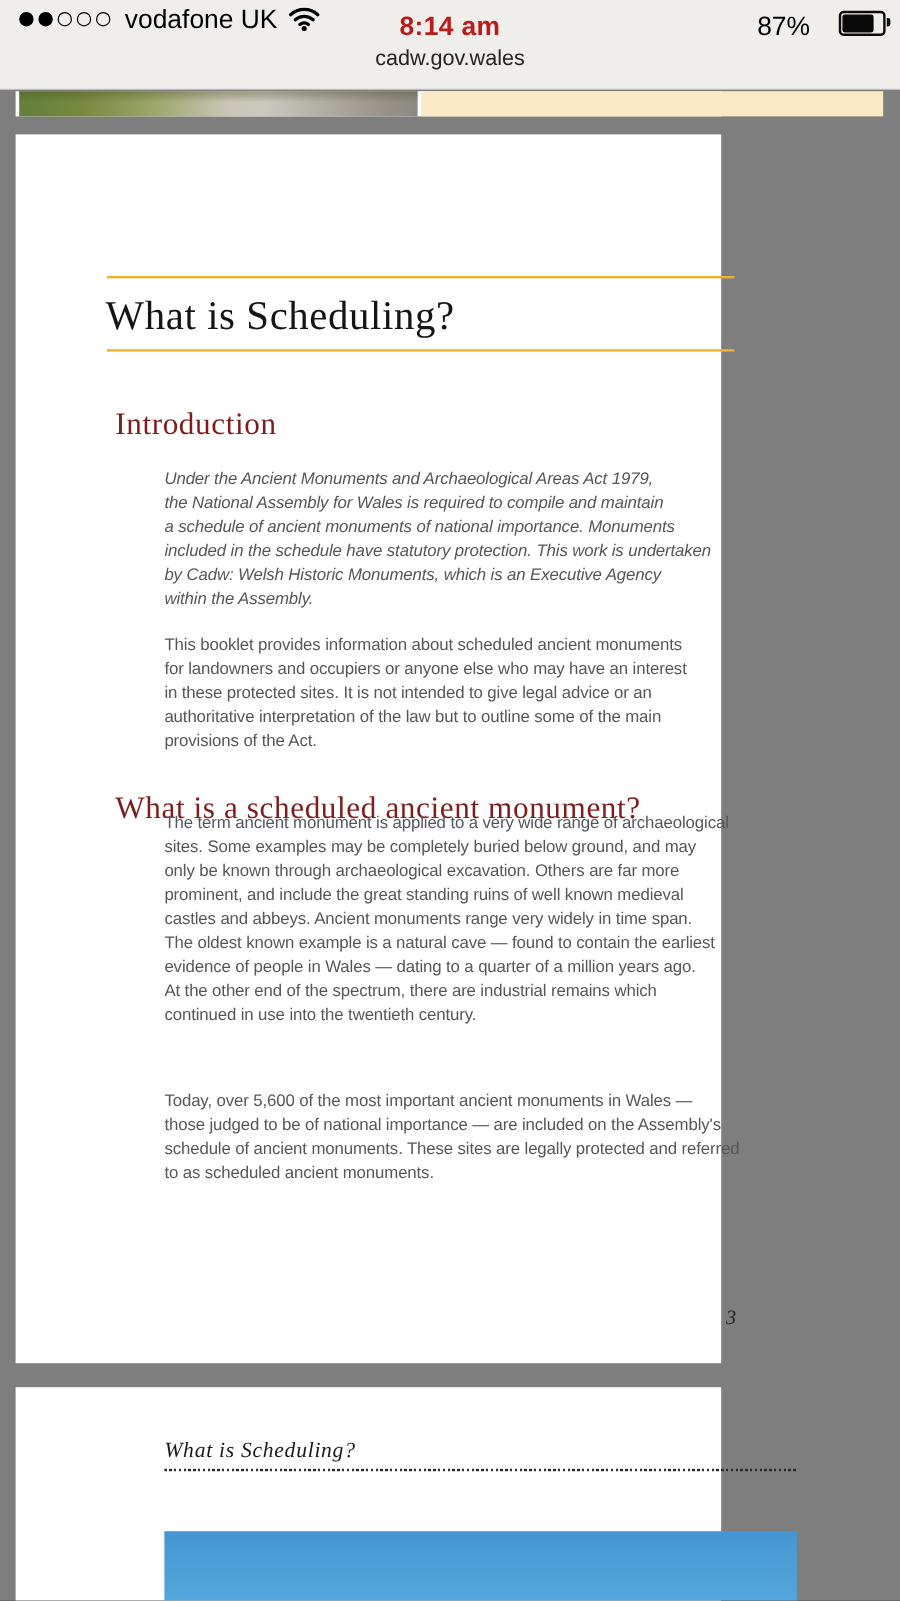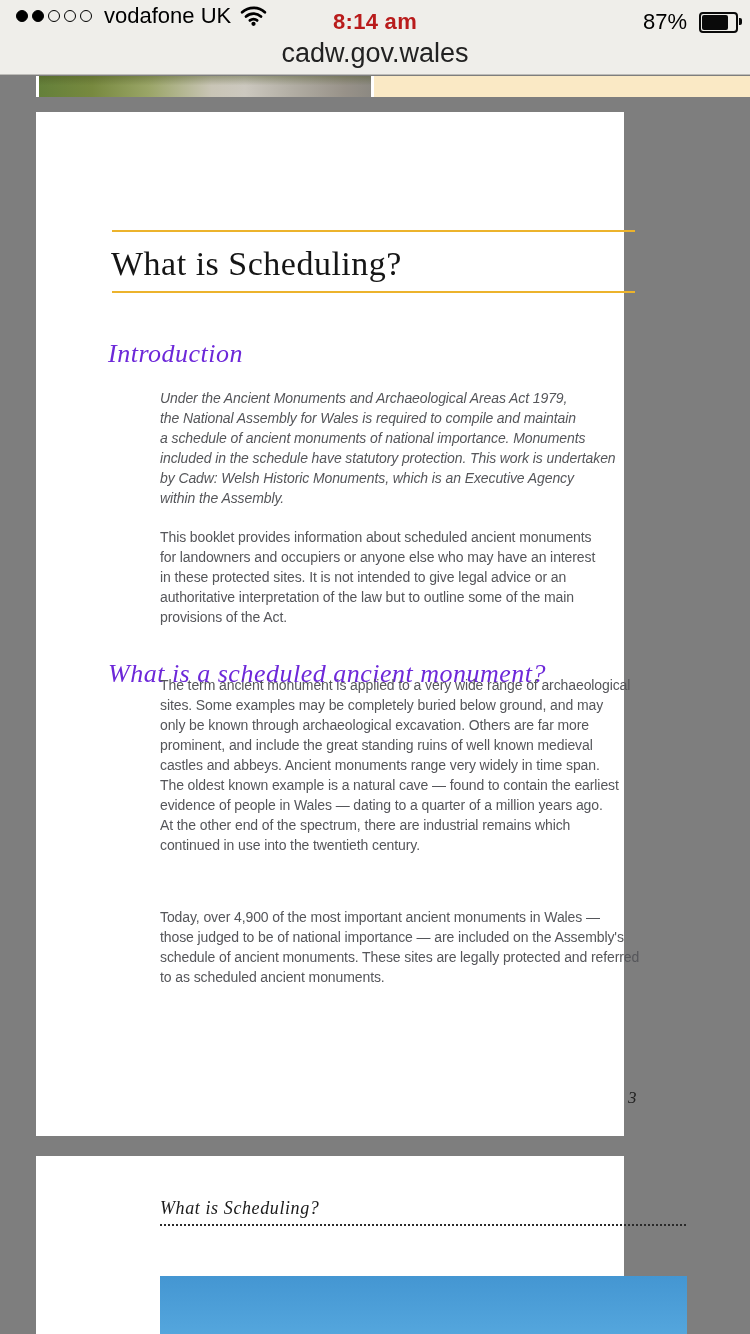--- a/index.html
+++ b/index.html
@@ -9,43 +9,43 @@
   
   .chrome{position:absolute;top:0;left:0;width:750px;height:75px;background:#EFEEEA;
           border-bottom:1px solid #BDBCB8;box-sizing:border-box;z-index:5;}
   .sb-left{position:absolute;left:16px;top:3px;display:flex;align-items:center;gap:9px;text-align:center;}
   .dots{display:flex;align-items:center;gap:4px;}
   .dot{width:12px;height:12px;border-radius:50%;border:1.5px solid #000;box-sizing:border-box;}
   .dot.filled{background:#000;}
   .carrier{font-size:22px;color:#000;margin-left:3px;}
   .sb-time{position:absolute;left:0;right:0;top:9px;text-align:center;font-size:22px;
            font-weight:bold;color:#b91c1c;letter-spacing:.3px;}
-  .sb-right{position:absolute;right:12px;top:9px;display:flex;align-items:center;gap:12px;}
+  .sb-right{position:absolute;right:12px;top:9px;display:flex;gap:24px;}
   .batt-pct{font-size:22px;color:#000;}
   .battery{position:relative;width:35px;height:17px;border:2px solid #0a0a0a;border-radius:4px;}
   .battery .fill{position:absolute;left:1px;top:1px;bottom:1px;width:26px;background:#0a0a0a;border-radius:2px;}
   .battery .nub{position:absolute;right:-6px;top:4px;width:3px;height:7px;background:#0a0a0a;border-radius:0 2px 2px 0;}
-  .urlbar{position:absolute;top:38px;left:0;right:0;text-align:center;font-size:27px;color:#222;}
+  .urlbar{position:absolute;top:38px;left:0;right:0;text-align:center;font-size:18px;color:#222;}
 
   
-  .page{position:absolute;left:13px;width:588px;background:#fff;margin-left:23px;}
+  .page{position:absolute;left:13px;width:588px;background:#fff;}
   .page-prev{top:76px;height:21px;}
   .photo-strip{position:absolute;left:3px;top:0;width:332px;height:21px;
       background:
         linear-gradient(to bottom,rgba(70,80,30,.38),rgba(0,0,0,0) 45%),
         linear-gradient(to right,#64803a 0%,#77893f 16%,#9aa567 33%,#c9c5b6 52%,#ccc8bf 62%,#b2aea4 76%,#989289 92%,#8c8982 100%);}
   .cream-strip{position:absolute;left:338px;top:0;width:385px;height:21px;background:#FAE9C5;}
 
   .page-main{top:112px;height:1024px;}
   .gold-rule{position:absolute;left:76px;width:523px;height:2px;background:#ECB32C;}
   .rule-top{top:118px;} .rule-bottom{top:179px;}
   .doc-title{position:absolute;left:75px;top:133px;font-family:"Liberation Serif",serif;
              font-size:34px;color:#151515;letter-spacing:.5px;}
-  .gold-h{position:absolute;left:72px;font-family:"Liberation Serif",serif;font-style:italic;
-          font-size:26px;color:#6d28d9;letter-spacing:.5px;}
+  .gold-h{position:absolute;left:83px;font-family:"Liberation Serif",serif;
+          font-size:26px;color:#7f1d1d;letter-spacing:.5px;}
   .h-intro{top:227px;} .h-monument{top:547px;}
   .body-p{position:absolute;left:124px;width:585px;font-size:14px;line-height:20px;
           color:#55565A;white-space:pre-line;letter-spacing:-.1px;}
   .p1{top:276px;font-style:italic;} .p2{top:415px;} .p3{top:563px;} .p4{top:795px;}
   .page-num{position:absolute;left:592px;top:976px;font-family:"Liberation Serif",serif;
             font-style:italic;font-size:17px;color:#222;}
 
   .page-next{top:1156px;height:178px;}
   .running-header{position:absolute;left:124px;top:42px;font-family:"Liberation Serif",serif;
                   font-style:italic;font-size:18px;color:#1a1a1a;letter-spacing:.6px;}
@@ -113,21 +113,21 @@
     <div class="gold-h h-monument">What is a scheduled ancient monument?</div>
     <div class="body-p p3">The term ancient monument is applied to a very wide range of archaeological
 sites. Some examples may be completely buried below ground, and may
 only be known through archaeological excavation. Others are far more
 prominent, and include the great standing ruins of well known medieval
 castles and abbeys. Ancient monuments range very widely in time span.
 The oldest known example is a natural cave — found to contain the earliest
 evidence of people in Wales — dating to a quarter of a million years ago.
 At the other end of the spectrum, there are industrial remains which
 continued in use into the twentieth century.</div>
-    <div class="body-p p4">Today, over 4,900 of the most important ancient monuments in Wales —
+    <div class="body-p p4">Today, over 5,600 of the most important ancient monuments in Wales —
 those judged to be of national importance — are included on the Assembly's
 schedule of ancient monuments. These sites are legally protected and referred
 to as scheduled ancient monuments.</div>
 
     <div class="page-num">3</div>
   </div>
 
   <div class="page page-next">
     <div class="running-header">What is Scheduling?</div>
     <div class="dotted-rule"></div>

